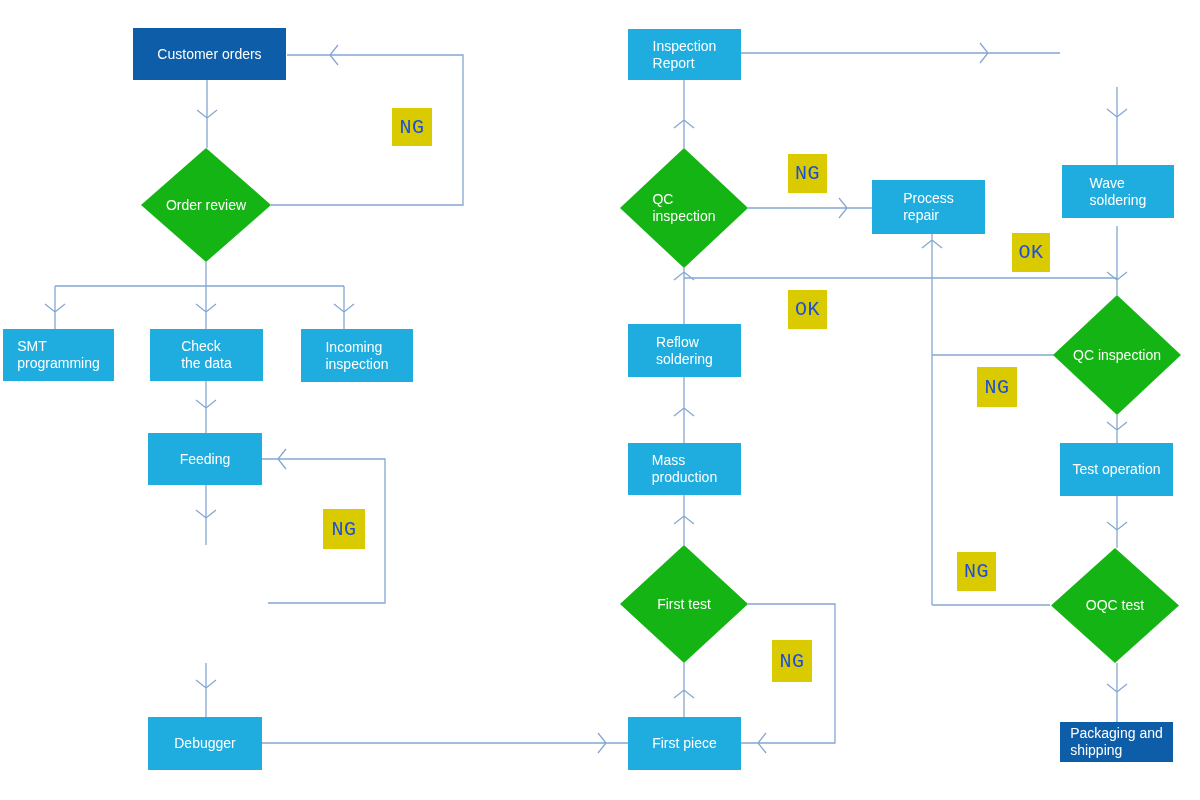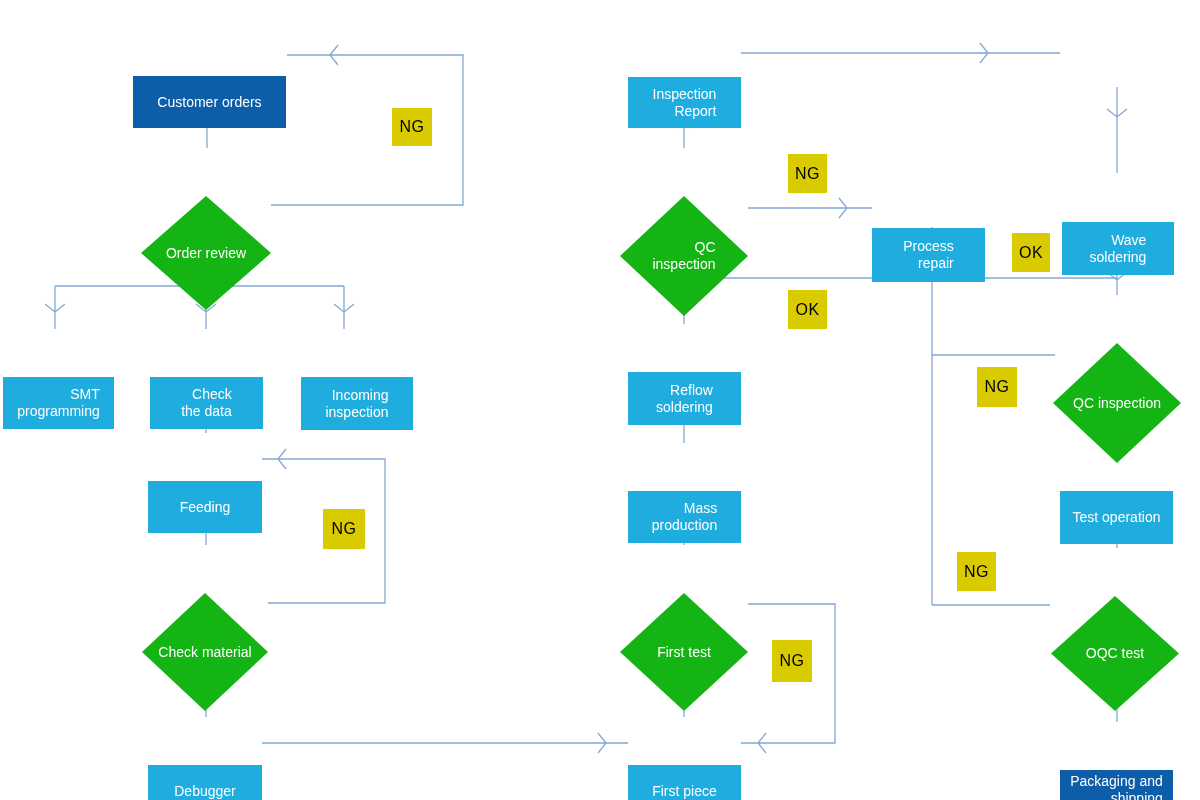--- a/index.html
+++ b/index.html
@@ -3,32 +3,32 @@
 <meta charset="utf-8">
 <style>
   html,body{margin:0;padding:0;background:#ffffff;}
   .canvas{
     position:relative;width:1200px;height:800px;overflow:hidden;background:#ffffff;
     font-family:"Liberation Sans",sans-serif;
   }
   .layer{position:absolute;left:0;top:0;}
   .node{
     position:absolute;display:flex;align-items:center;justify-content:center;
-    text-align:right;color:#ffffff;font-size:14px;line-height:1.18;
-    white-space:pre-line;box-sizing:border-box;margin-top:48px;
+    text-align:left;color:#ffffff;font-size:14px;line-height:1.18;
+    white-space:pre-line;box-sizing:border-box;
   }
   .proc{background:#1fade0;}
   .term{background:#0d5da8;}
   .dec{
     background:#14b414;
     clip-path:polygon(50% 0,100% 50%,50% 100%,0 50%);
   }
   .badge{
     position:absolute;display:flex;align-items:center;justify-content:center;
-    background:#d9cb00;color:#000000;font-size:16px;letter-spacing:0.5px;
+    background:#d9cb00;color:#1d4ed8;font-size:20px;letter-spacing:0.5px;font-family:Liberation Mono, monospace;
   }
 </style>
 </head>
 <body>
 
 <div class="canvas">
 
   <svg class="layer" width="1200" height="800" viewBox="0 0 1200 800" stroke="#84a7d3" stroke-width="1.3" fill="none">
     <path d="M207 80 V148 M197 110 L207 118 L217 110"></path>
     <path d="M271 205 H463 V55 H287 M338 45 L330 55 L338 65"></path>
@@ -60,37 +60,36 @@
 
   <div class="node term" style="left:133px;top:28px;width:153px;height:52px;">Customer orders</div>
   <div class="node dec" style="left:141px;top:148px;width:130px;height:114px;">Order review</div>
   <div class="node proc" style="left:3px;top:329px;width:111px;height:52px;">SMT
 programming</div>
   <div class="node proc" style="left:150px;top:329px;width:113px;height:52px;">Check
 the data</div>
   <div class="node proc" style="left:301px;top:329px;width:112px;height:53px;">Incoming
 inspection</div>
   <div class="node proc" style="left:148px;top:433px;width:114px;height:52px;">Feeding</div>
-  <div class="node dec" style="left:142px;top:545px;width:126px;height:118px;">Check material</div>
   <div class="node proc" style="left:148px;top:717px;width:114px;height:53px;">Debugger</div>
 
   <div class="node proc" style="left:628px;top:717px;width:113px;height:53px;">First piece</div>
   <div class="node dec" style="left:620px;top:545px;width:128px;height:118px;">First test</div>
   <div class="node proc" style="left:628px;top:443px;width:113px;height:52px;">Mass
 production</div>
   <div class="node proc" style="left:628px;top:324px;width:113px;height:53px;">Reflow
 soldering</div>
   <div class="node dec" style="left:620px;top:148px;width:128px;height:120px;">QC
 inspection</div>
   <div class="node proc" style="left:628px;top:29px;width:113px;height:51px;">Inspection
 Report</div>
   <div class="node proc" style="left:872px;top:180px;width:113px;height:54px;">Process
 repair</div>
 
-  <div class="node proc" style="left:1062px;top:174px;width:112px;height:53px;">Wave
+  <div class="node proc" style="left:1062px;top:165px;width:112px;height:53px;">Wave
 soldering</div>
   <div class="node dec" style="left:1053px;top:295px;width:128px;height:120px;">QC inspection</div>
   <div class="node proc" style="left:1060px;top:443px;width:113px;height:53px;">Test operation</div>
   <div class="node dec" style="left:1051px;top:548px;width:128px;height:115px;">OQC test</div>
   <div class="node term" style="left:1060px;top:722px;width:113px;height:40px;">Packaging and
 shipping</div>
 
   <div class="badge" style="left:392px;top:108px;width:40px;height:38px;">NG</div>
   <div class="badge" style="left:323px;top:509px;width:42px;height:40px;">NG</div>
   <div class="badge" style="left:772px;top:640px;width:40px;height:42px;">NG</div>

